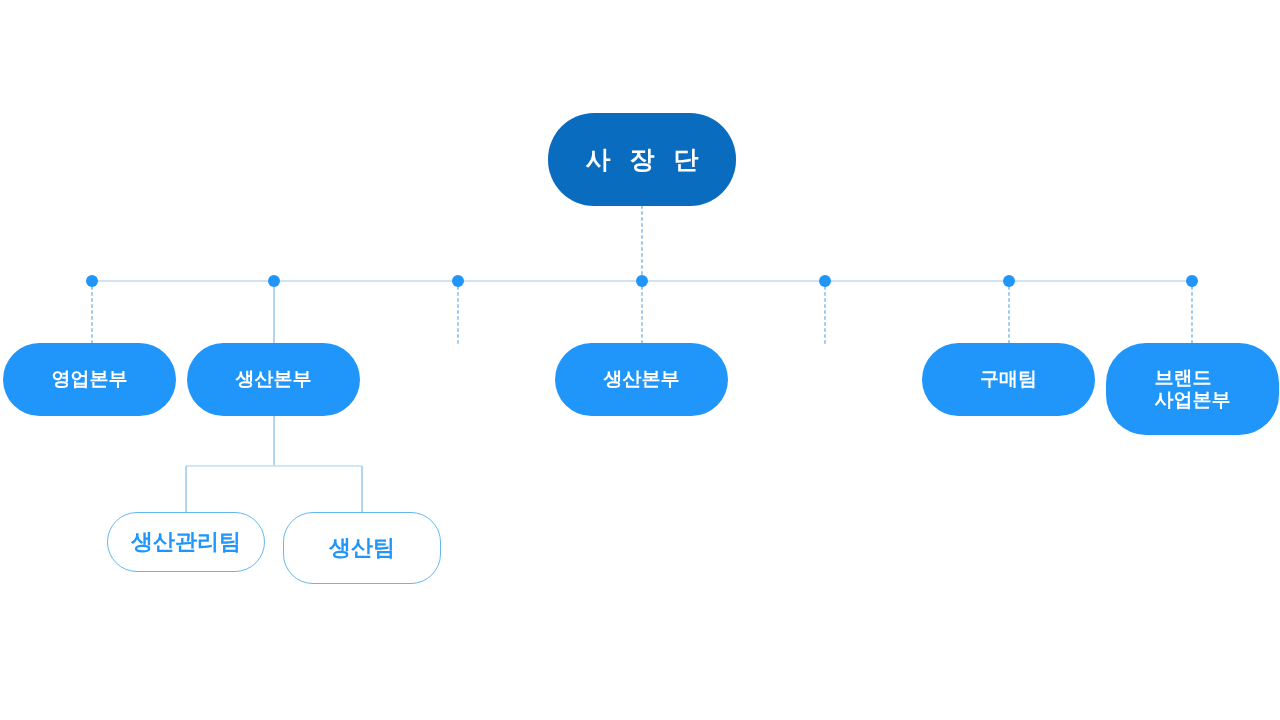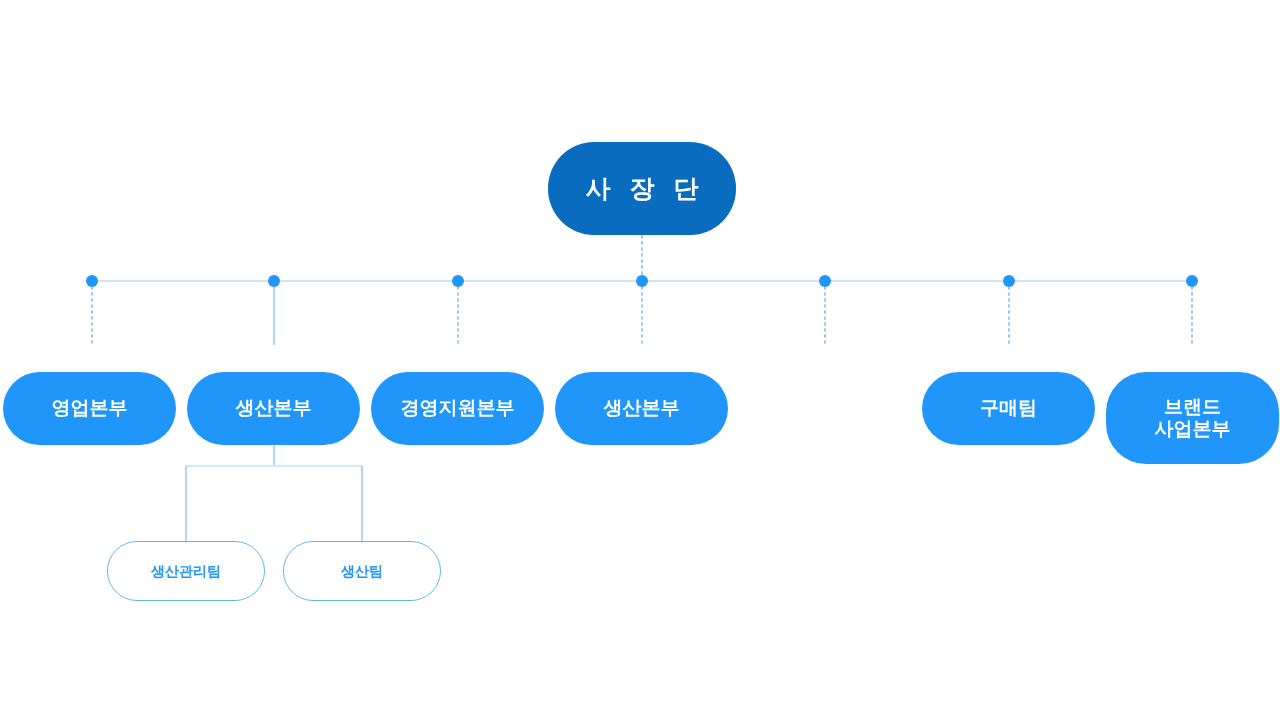--- a/index.html
+++ b/index.html
@@ -29,24 +29,23 @@
     width: 1280px;
     height: 720px;
     pointer-events: none;
   }
   .node {
     position: absolute;
     box-sizing: border-box;
     display: flex;
     align-items: center;
     justify-content: center;
-    text-align: center;
+    text-align: left;
     line-height: 1.18;
     user-select: none;
-    margin-top: 29px;
   }
   .node-root {
     background: #0a6cbf;
     color: #ffffff;
     border-radius: 46px;
     font-size: 25px;
     font-weight: bold;
     letter-spacing: 6px;
     text-indent: 6px;
   }
@@ -55,21 +54,21 @@
     color: #ffffff;
     border-radius: 40px;
     font-size: 19px;
     font-weight: bold;
   }
   .node-team {
     background: #ffffff;
     color: #2196fa;
     border: 1px solid #63b8ef;
     border-radius: 30px;
-    font-size: 14px;
+    font-size: 22px;
     font-weight: bold;
   }
   .node-label {
     display: block;
     white-space: pre-line;
   }
 </style>
 </head>
 <body>
 
@@ -108,39 +107,36 @@
   </div>
 
   <div class="node node-div" style="left:3px; top:343px; width:173px; height:73px;">
     <span class="node-label">영업본부</span>
   </div>
 
   <div class="node node-div" style="left:187px; top:343px; width:173px; height:73px;">
     <span class="node-label">생산본부</span>
   </div>
 
-  <div class="node node-div" style="left:371px; top:343px; width:173px; height:73px;">
-    <span class="node-label">경영지원본부</span>
-  </div>
 
   <div class="node node-div" style="left:555px; top:343px; width:173px; height:73px;">
     <span class="node-label">생산본부</span>
   </div>
 
 
   <div class="node node-div" style="left:922px; top:343px; width:173px; height:73px;">
     <span class="node-label">구매팀</span>
   </div>
 
   <div class="node node-div" style="left:1106px; top:343px; width:173px; height:92px;">
     <span class="node-label">브랜드
 사업본부</span>
   </div>
 
   <div class="node node-team" style="left:107px; top:512px; width:158px; height:60px;">
     <span class="node-label">생산관리팀</span>
   </div>
 
-  <div class="node node-team" style="left:283px; top:512px; width:158px; height:60px;">
+  <div class="node node-team" style="left:283px; top:512px; width:158px; height:72px;">
     <span class="node-label">생산팀</span>
   </div>
 
 </div>
 
 </body></html>

